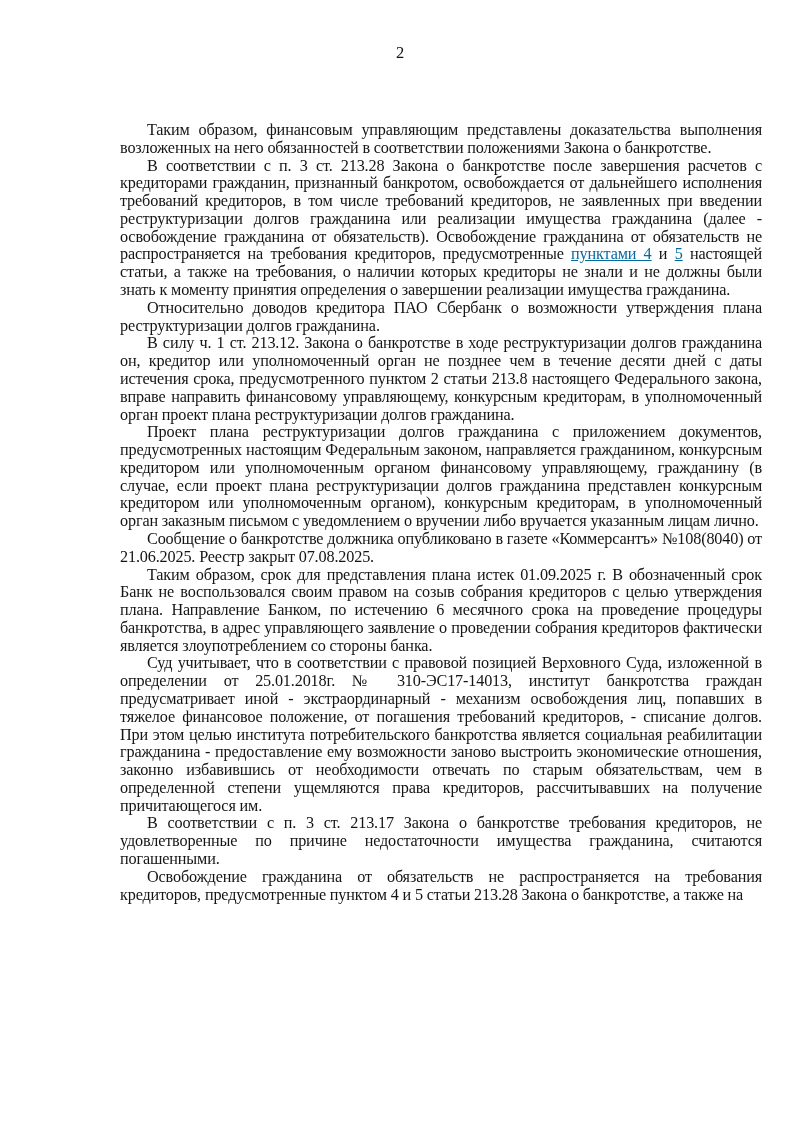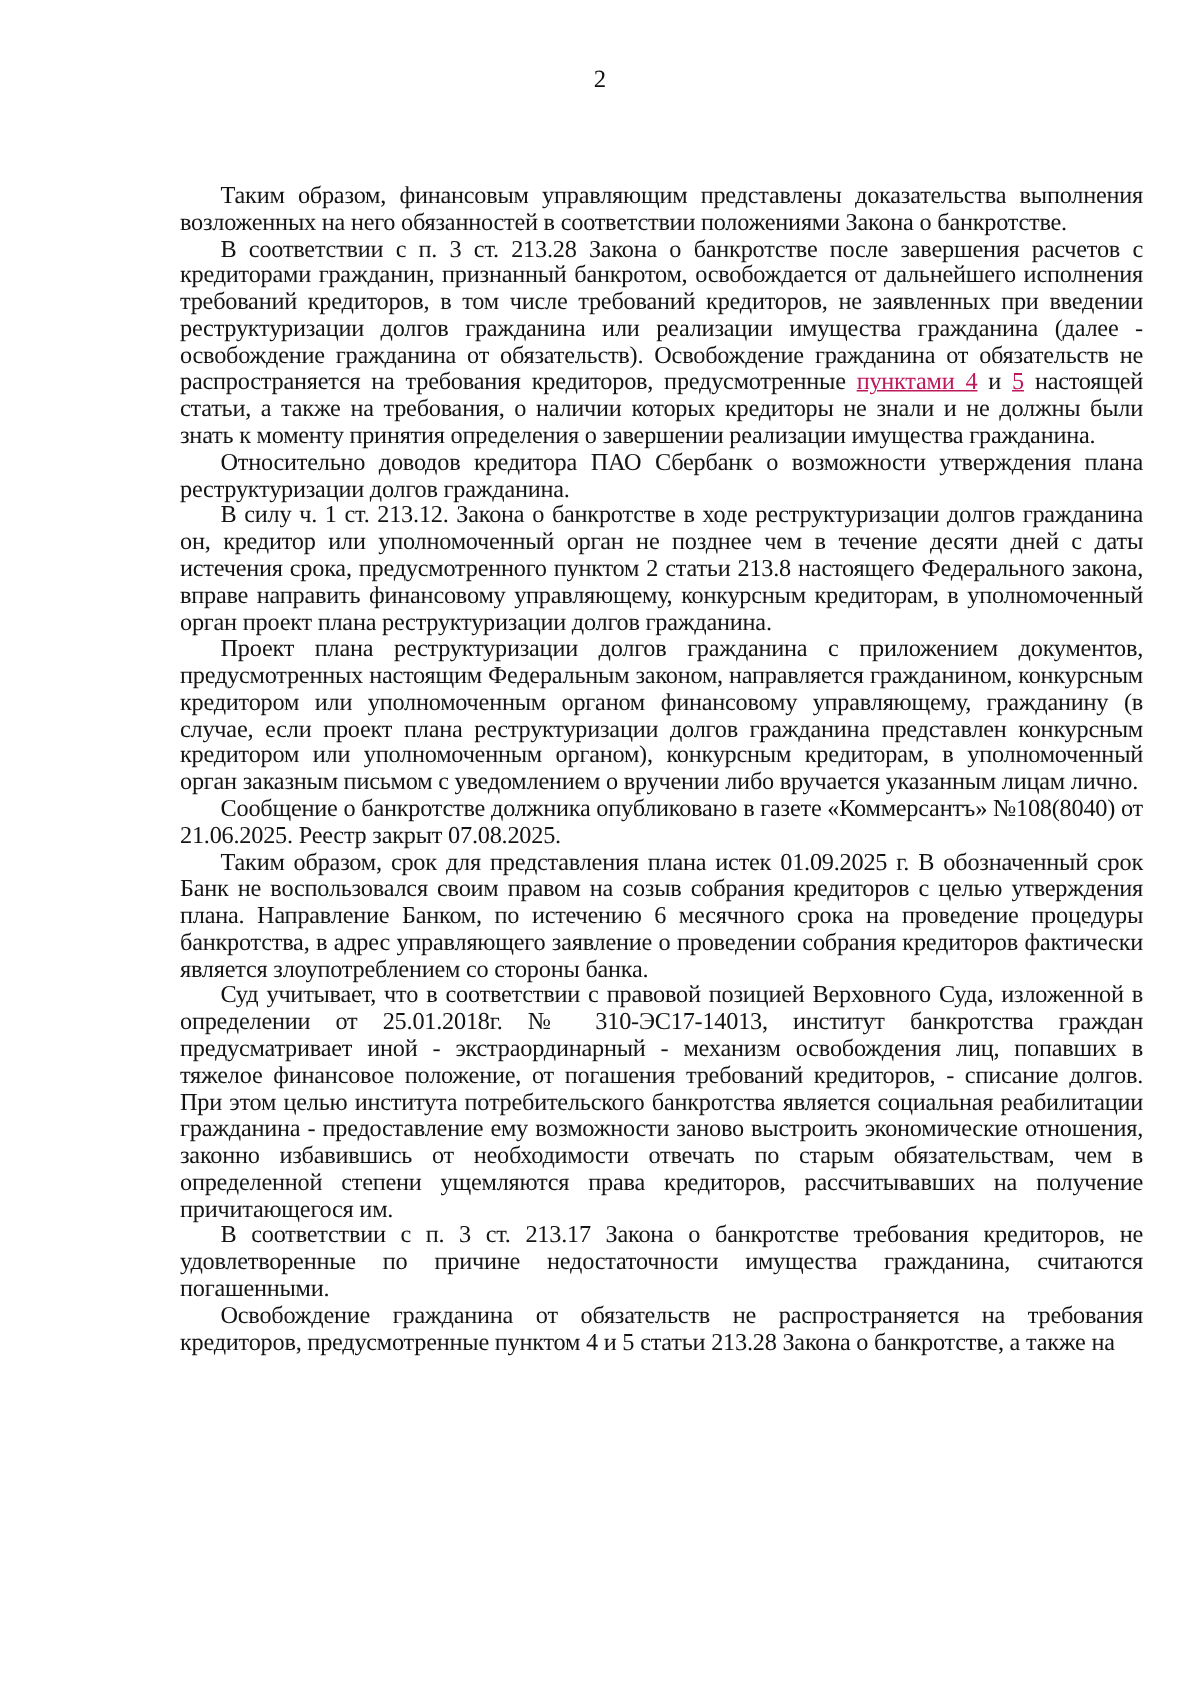--- a/index.html
+++ b/index.html
@@ -12,21 +12,21 @@
     font-family: "Liberation Serif", "DejaVu Serif", serif; font-size: 16.5px; color: #111;
     line-height: 18px;
   }
   .body-text {
     position: absolute; left: 120px; top: 77px; width: 642px;
     font-family: Liberation Serif, serif;
     font-size: 16.2px; line-height: 17.78px; color: #141414;
     text-align: justify; letter-spacing: -0.15px; margin-top: 45px;
   }
   .body-text p { margin: 0; text-indent: 27px; }
-  .link { color: #be185d; text-decoration: underline; }
+  .link { color: #0369a1; text-decoration: underline; }
 </style>
 </head>
 <body>
 
 <div class="page">
   <div class="page-number">2</div>
 
   <div class="body-text">
     <p>Таким образом, финансовым управляющим представлены доказательства выполнения возложенных на него обязанностей в соответствии положениями Закона о банкротстве.</p>
     <p><span>В соответствии с п. 3 ст. 213.28 Закона о банкротстве после завершения расчетов с кредиторами гражданин, признанный банкротом, освобождается от дальнейшего исполнения требований кредиторов, в том числе требований кредиторов, не заявленных при введении реструктуризации долгов гражданина или реализации имущества гражданина (далее - освобождение гражданина от обязательств). Освобождение гражданина от обязательств не распространяется на требования кредиторов, предусмотренные </span><a class="link">пунктами 4</a><span> и </span><a class="link">5</a><span> настоящей статьи, а также на требования, о наличии которых кредиторы не знали и не должны были знать к моменту принятия определения о завершении реализации имущества гражданина.</span></p>

